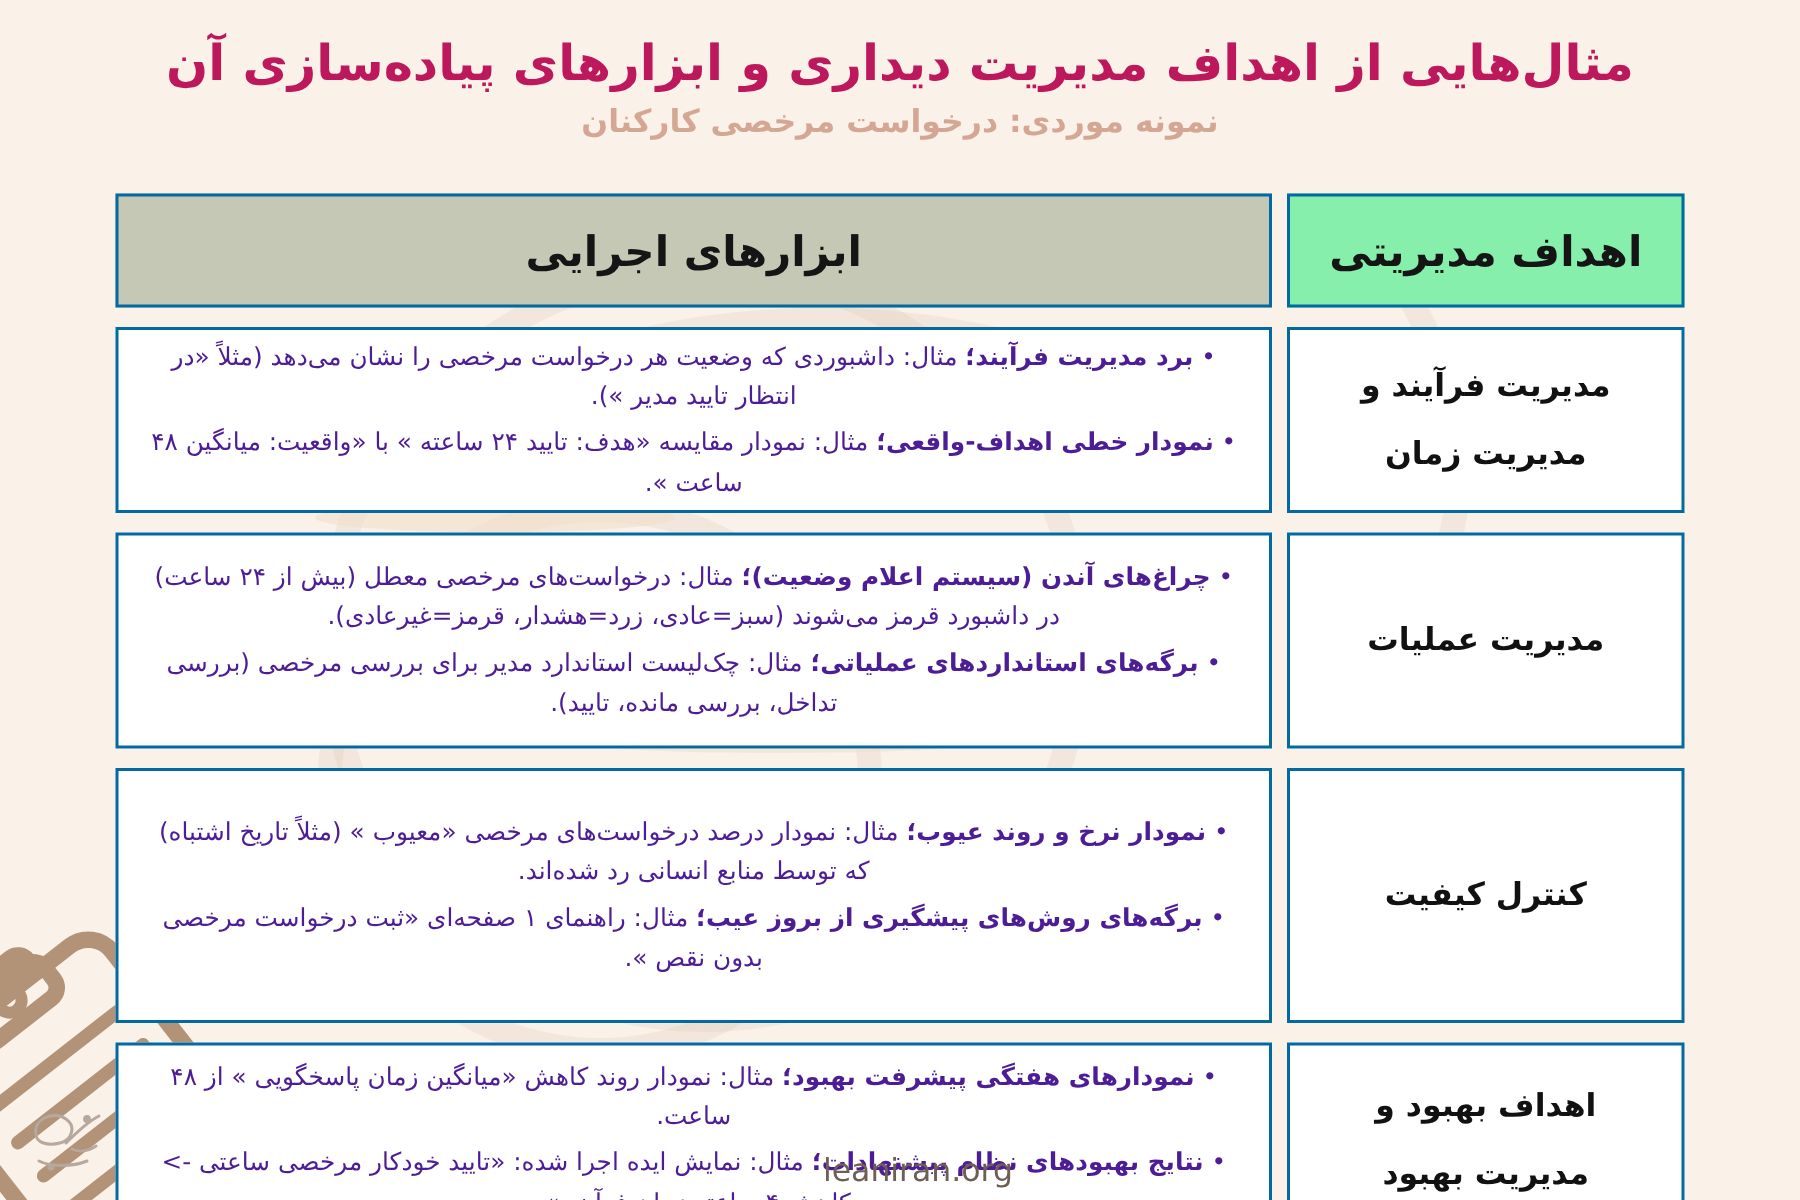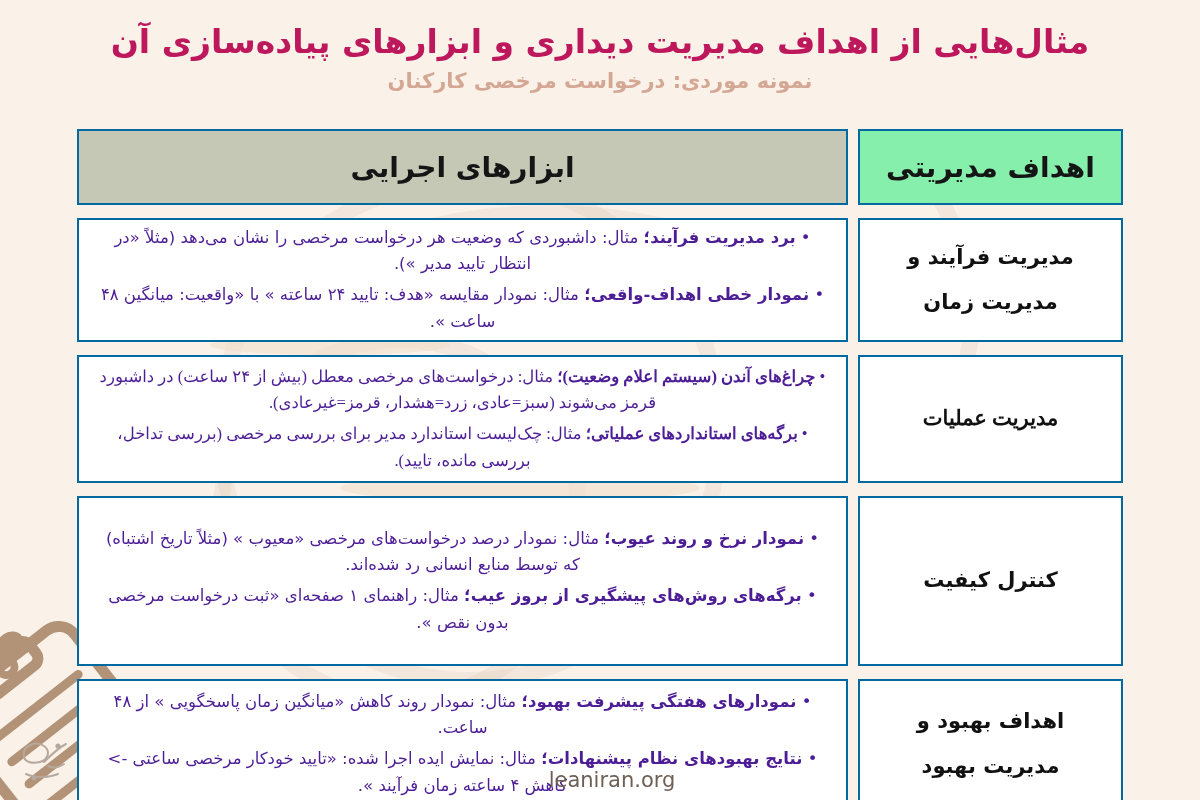--- a/index.html
+++ b/index.html
@@ -52,21 +52,21 @@
   .hdr{
     height:76px;
     display:flex;align-items:center;justify-content:center;
     font-size:28px;font-weight:700;color:#151515;
   }
   .tools-hdr{background:#c5c8b4;}
   .goal-hdr{background:#86efac;}
 
   .data-row{margin-top:13px;}
   .data-row:nth-of-type(2) .cell{height:124px;}
-  .data-row:nth-of-type(3) .cell{height:128px;font-family:Liberation Serif, serif;}
+  .data-row:nth-of-type(3) .cell{height:144px;}
   .data-row:nth-of-type(4) .cell{height:170px;}
   .data-row:nth-of-type(5) .cell{height:130px;}
 
   .tools-cell{
     display:flex;flex-direction:column;justify-content:center;
     text-align:center;
     padding:4px 18px;
   }
   .bullet{
     font-size:16.5px;

